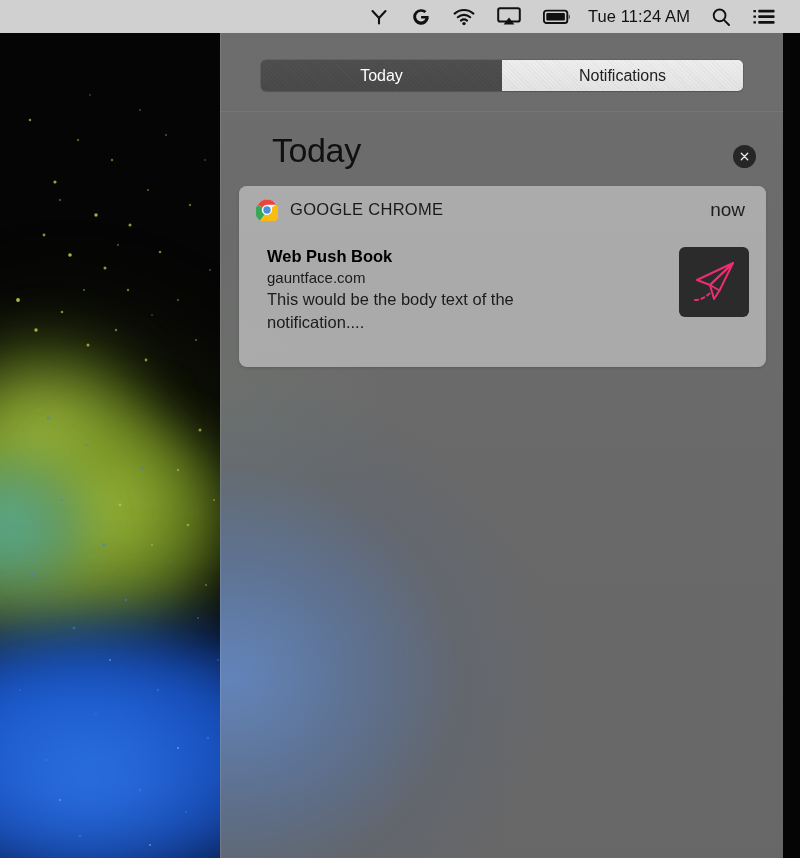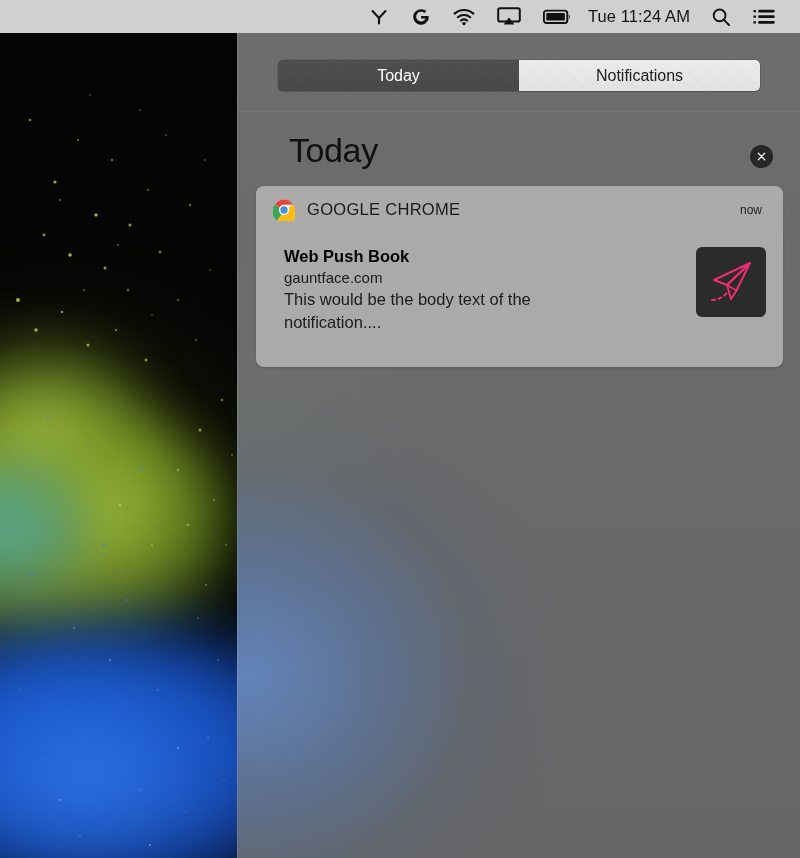--- a/index.html
+++ b/index.html
@@ -133,21 +133,21 @@
   .mb-clock {
     font-size: 16.5px;
     color: #131313;
     letter-spacing: 0.1px;
     padding: 0 10px 0 6px;
   }
 
   
   #nc-panel {
     position: absolute;
-    left: 237px; top: 33px;
+    left: 220px; top: 33px;
     width: 563px; height: 825px;
     overflow: hidden;
     z-index: 30;
   }
   
   #nc-bg {
     position: absolute; inset: 0;
     background:
       radial-gradient(ellipse 330px 300px at 2% 78%,
         rgba(96,140,210,0.78) 0%,
@@ -261,21 +261,21 @@
   }
   #chrome-icon { width: 22px; height: 22px; flex: 0 0 22px; }
   #app-name {
     margin-left: 12px;
     font-size: 16.5px;
     color: #1a1a1a;
     letter-spacing: 0.3px;
     flex: 1 1 auto;
   }
   #notif-time {
-    font-size: 12px;
+    font-size: 19px;
     color: #1d1d1d;
   }
   #notif-body {
     position: relative;
     padding: 12px 17px 0 28px;
     display: flex;
   }
   #notif-text { flex: 1 1 auto; min-width: 0; }
   #notif-title {
     font-size: 16.5px;

